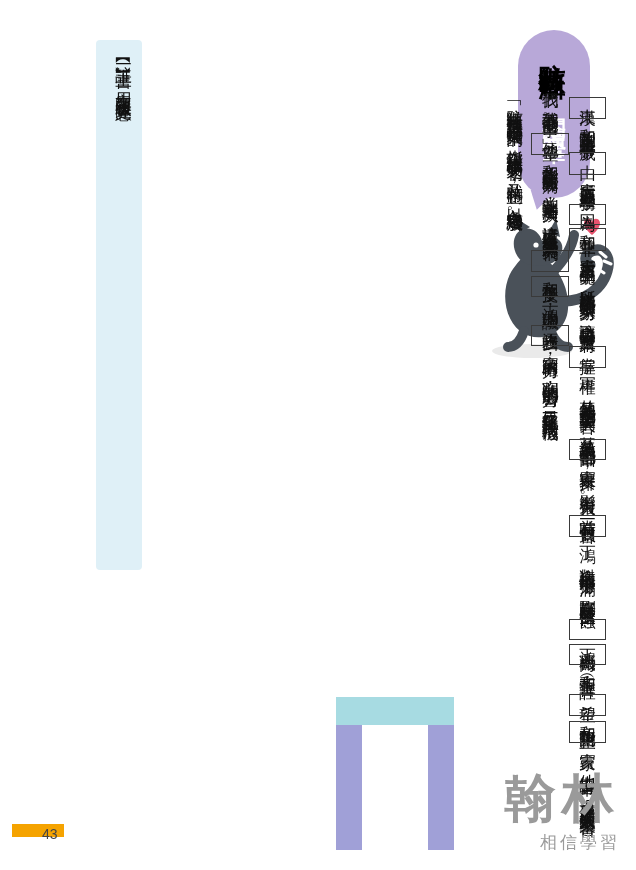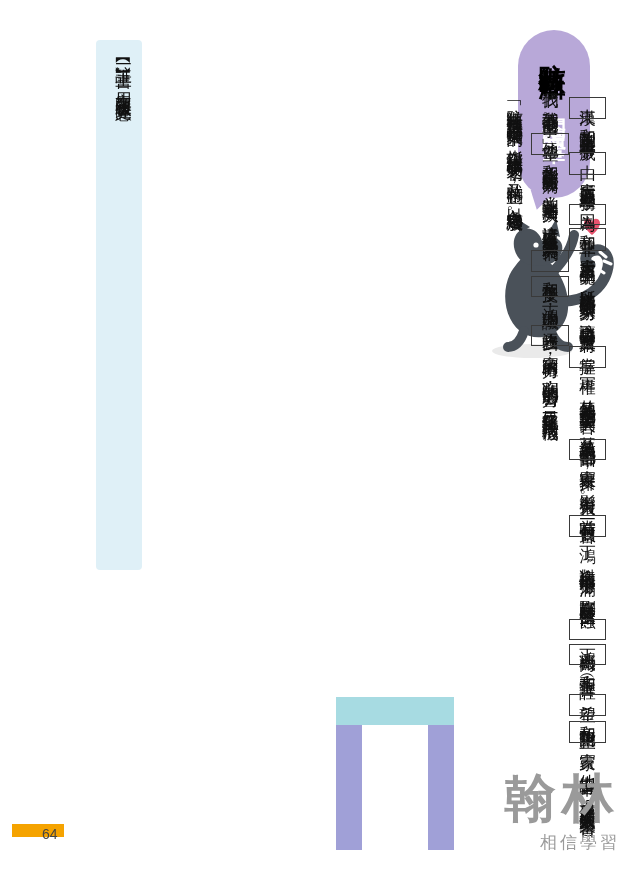--- a/index.html
+++ b/index.html
@@ -249,20 +249,20 @@
 
   <div id="body-text">
     <p>東漢<span class="boxed">和帝</span>剛當上皇帝時只有十歲，由<span class="boxed">竇太后</span>協助處理事務。因為<span class="boxed">和帝</span>並非<span class="boxed">竇太后</span>親生的兒子，所以她積極的培養娘家勢力，讓自己的哥哥當上大將軍，掌握<span class="boxed">軍權</span>，其他的兄弟也都當上重要的大官，甚至連各地的小官也都由<span class="boxed">竇家</span>安排，影響力很大。當時有一個官員<span class="boxed">丁鴻</span>，對這樣的情形十分不滿，剛好那時候發生了日蝕，<span class="boxed">丁鴻</span>藉機向<span class="boxed">和帝</span>上書（註一），希望<span class="boxed">和帝</span>能夠阻止<span class="boxed">竇家</span>。他告訴皇帝：「現在上天已經用災異的天象來警告我們，我們不能不當回事。」他希望<span class="boxed">和帝</span>能從小處防範弊病，並制止它逐漸擴大，這樣才可以避免發生更大的災禍。<span class="boxed">和帝</span>接受了<span class="boxed">丁鴻</span>的建議，逐步收回<span class="boxed">竇家</span>的權力，削弱他們的影響力，最終化解了一場政治危機。</p>
     <p>「防微杜漸」這個成語就是從這裡來的，指在錯誤或壞事萌發之初，就及時制止，以免它繼續發展。</p>
   </div>
 
   <div id="note"></div>
   <div id="note-text">【註一】上書：用文字向上級陳述意見。</div>
 
   <div id="page-num-bar"></div>
-  <div id="page-num">64</div>
+  <div id="page-num">43</div>
 
   <div id="brand">
     <div class="brand-main">翰林</div>
     <div class="brand-sub">相信學習</div>
   </div>
 
 </div>
 
 </body></html>

